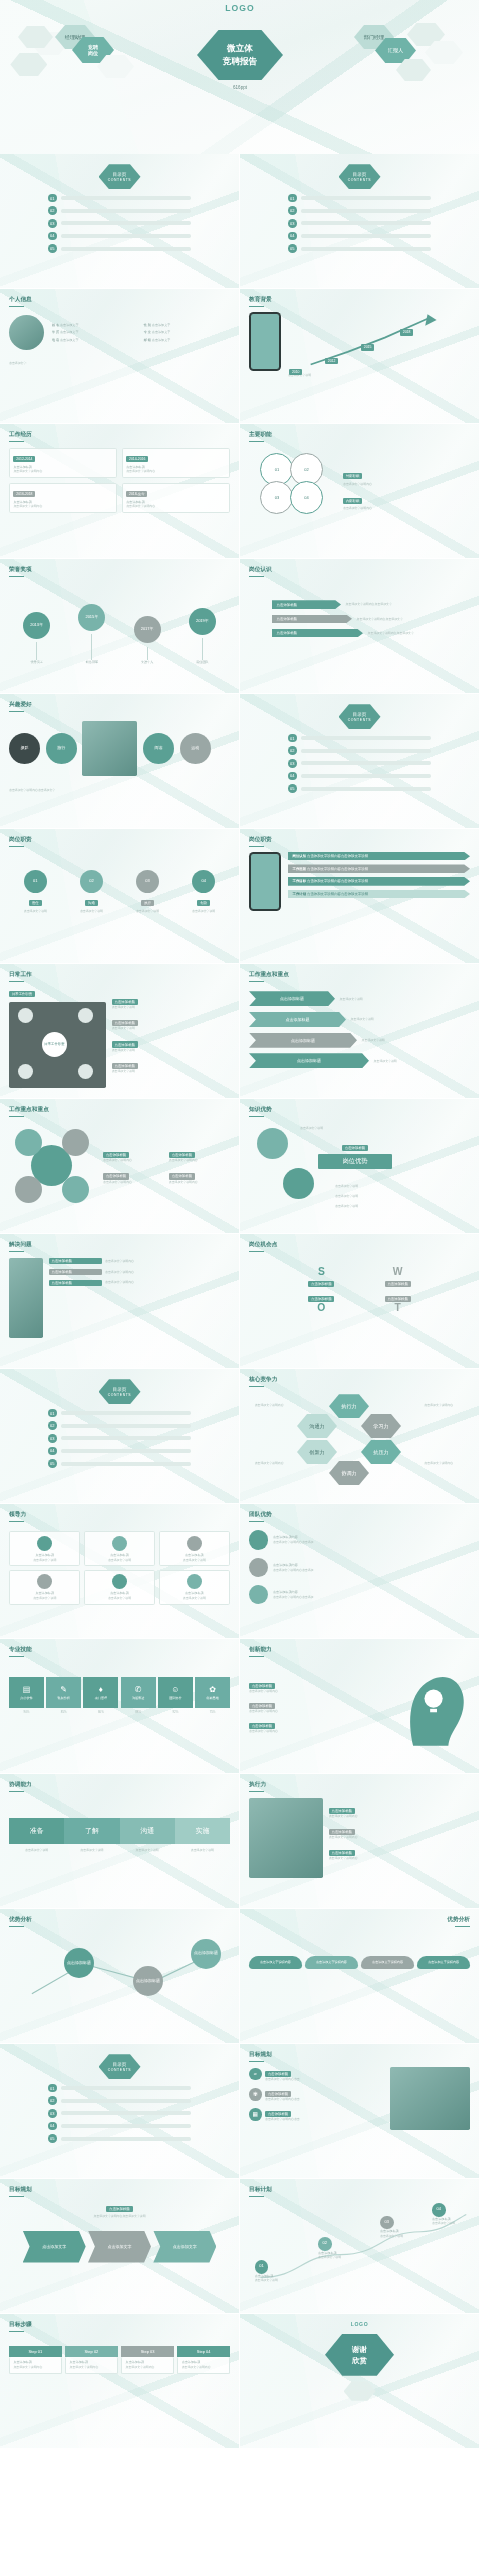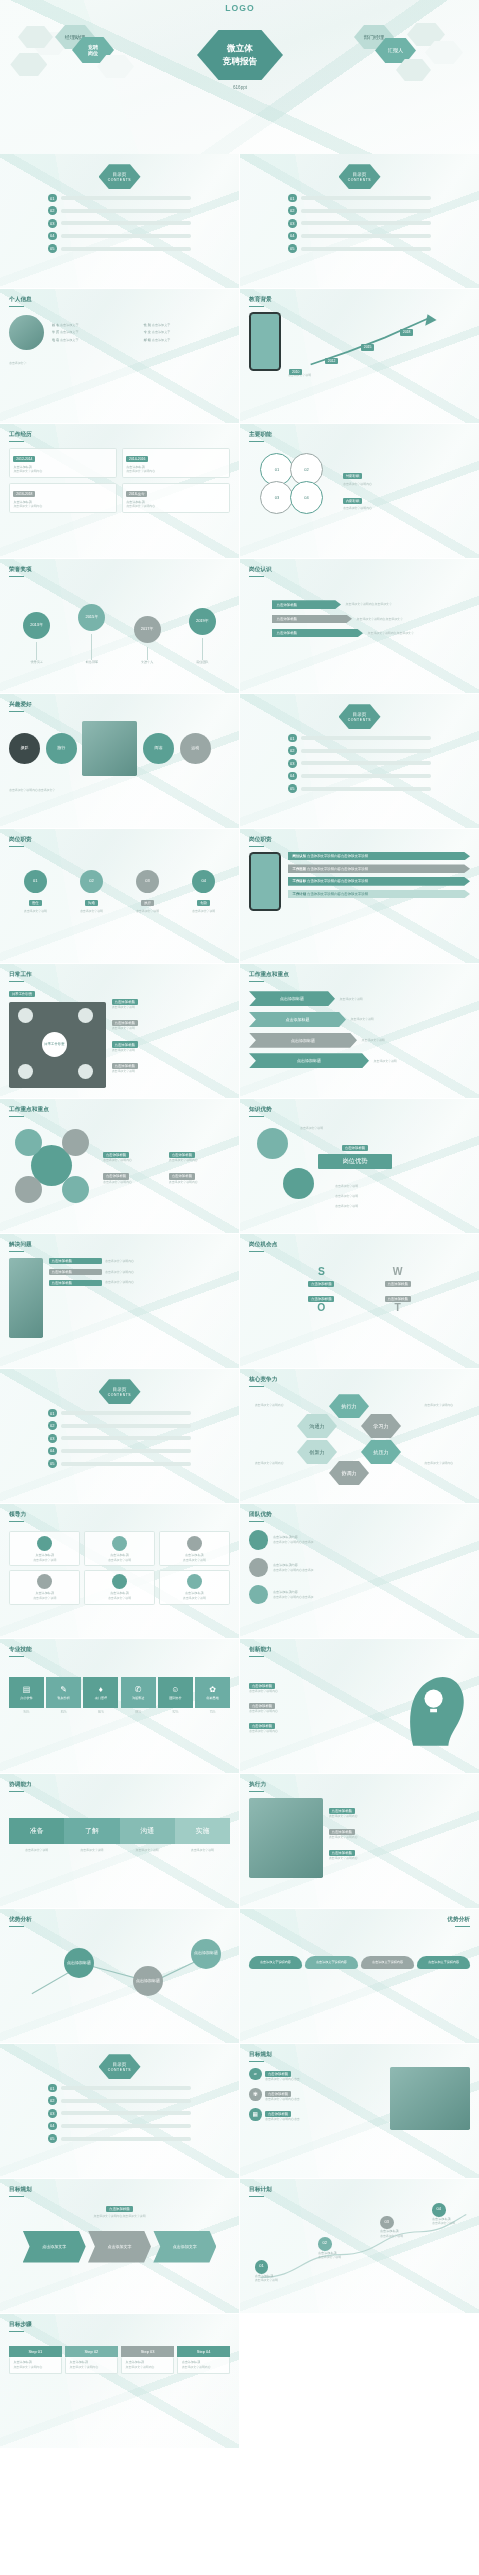--- a/index.html
+++ b/index.html
@@ -1110,16 +1110,26 @@
             <div style="background:#5aa094;color:#fff;font-size:4px;padding:2.9px 0;text-align:center;">Step 04</div>
             <div class="card" style="border-top:none;">
               <div class="tiny">点击添加标题</div>
               <div class="tiny2">点击添加文字说明内容</div>
             </div>
           </div>
         </div>
       </div>
     </div>
 
+    <div class="half">
+      <div class="inner center">
+        <div class="logo-sm" style="margin-bottom:6.9px;">LOGO</div>
+        <div class="thankhex">
+          <span>谢谢</span>
+          <span>欣赏</span>
+        </div>
+        <div class="hex ghost" style="position:relative; margin:5.7px auto 0; width:32px;height:19.4px;"></div>
+      </div>
+    </div>
   </div>
 
 </div>
 
 
 </body></html>

